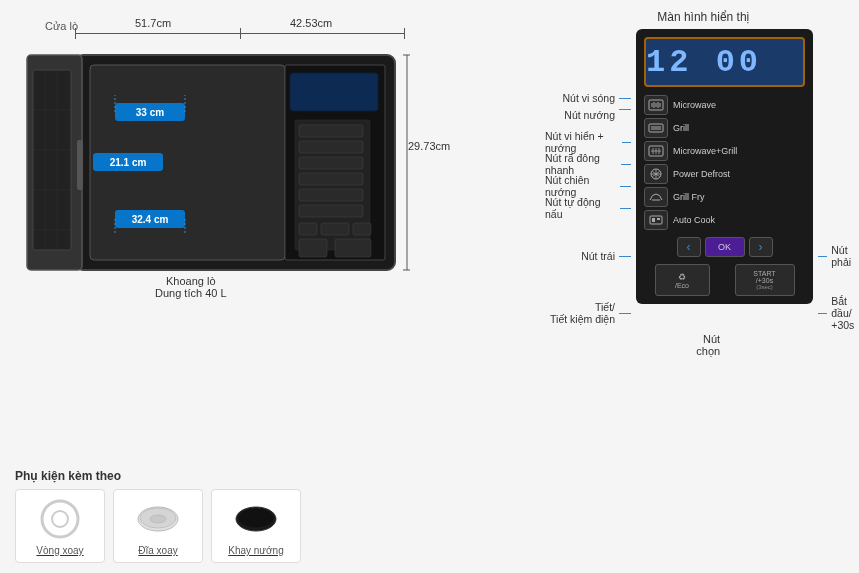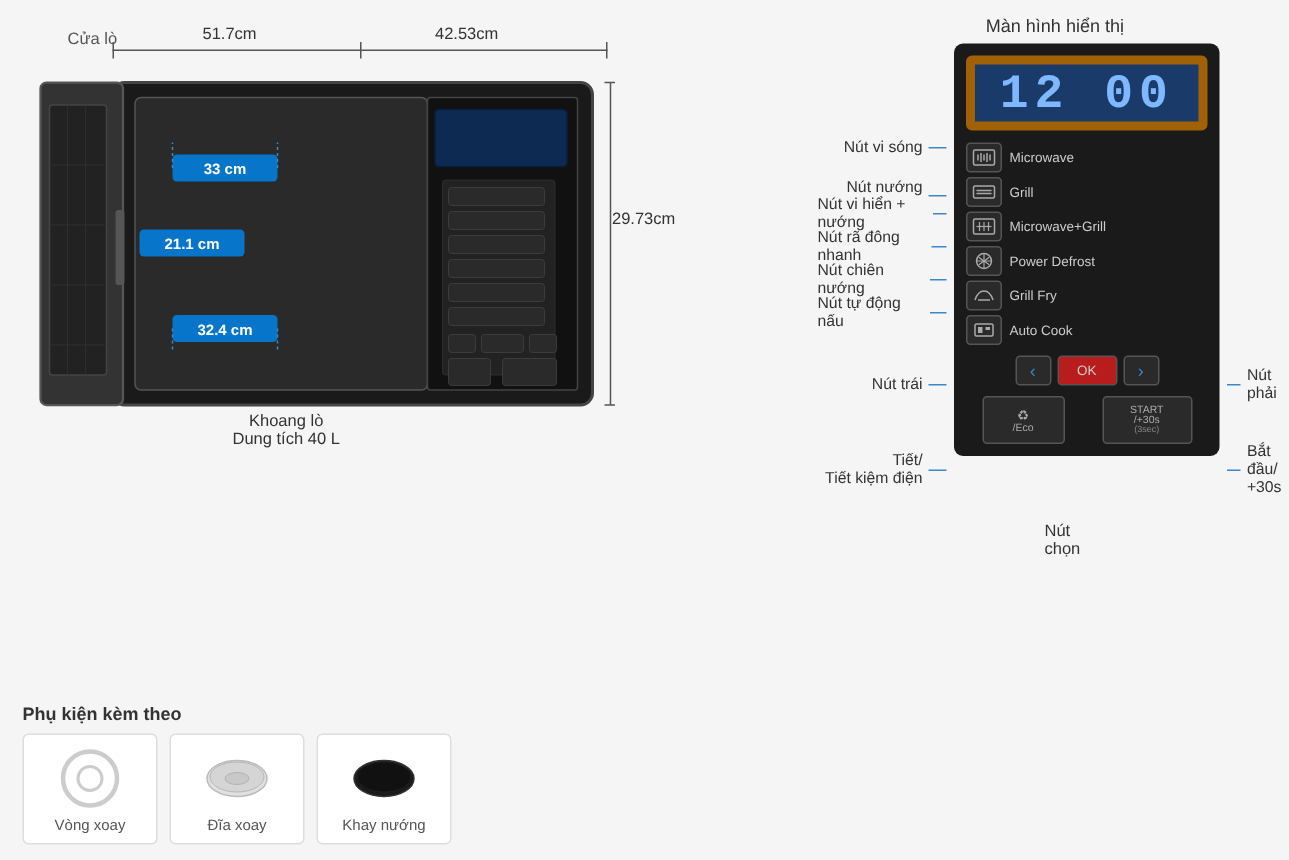--- a/index.html
+++ b/index.html
@@ -68,20 +68,21 @@
     .acc-item {
       display: flex;
       flex-direction: column;
       align-items: center;
       gap: 4px;
       border: 1px solid #ddd;
       background: white;
       border-radius: 4px;
       padding: 6px 10px;
       width: 90px;
+      text-decoration: underline;
     }
     .acc-icon {
       width: 55px;
       height: 45px;
       display: flex;
       align-items: center;
       justify-content: center;
     }
     .acc-label {
       font-size: 10px;
@@ -111,23 +112,22 @@
       padding: 8px;
       position: relative;
     }
 
     .display-screen {
       background: #1a3a6a;
       border-radius: 4px;
       height: 50px;
       display: flex;
       align-items: center;
-      justify-content: center;
       margin-bottom: 8px;
-      border: 6px solid #a16207;
+      border: 2px solid #a16207;
     }
 
     .display-time {
       color: #7fb8ff;
       font-size: 32px;
       font-weight: bold;
       font-family: 'Courier New', monospace;
       letter-spacing: 4px;
     }
 
@@ -179,21 +179,21 @@
       color: #aaa;
       font-size: 10px;
       width: 24px;
       height: 20px;
       display: flex;
       align-items: center;
       justify-content: center;
     }
 
     .ok-btn {
-      background: #b91c1c;
+      background: #4c1d95;
       border: 1px solid #555;
       border-radius: 3px;
       color: #ccc;
       font-size: 9px;
       width: 40px;
       height: 20px;
       display: flex;
       align-items: center;
       justify-content: center;
     }
@@ -379,21 +379,21 @@
   <div class="right-section">
     <div class="panel-title">Màn hình hiển thị</div>
 
     <div style="position:relative; display:flex; align-items:flex-start;">
 
       <div style="display:flex; flex-direction:column; align-items:flex-end; padding-top:58px; margin-right:5px;">
         <div style="height:22px; display:flex; align-items:center; font-size:10.5px; color:#333;">
           <span>Nút vi sóng</span>
           <div style="width:12px; height:1px; background:#3a88cc; margin-left:4px;"></div>
         </div>
-        <div style="height:22px; display:flex; align-items:flex-end; font-size:10.5px; color:#333;">
+        <div style="height:22px; display:flex; align-items:flex-start; font-size:10.5px; color:#333;">
           <span>Nút nướng</span>
           <div style="width:12px; height:1px; background:#3a88cc; margin-left:4px;"></div>
         </div>
         <div style="height:22px; display:flex; align-items:center; font-size:10.5px; color:#333;">
           <span>Nút vi hiển + nướng</span>
           <div style="width:12px; height:1px; background:#3a88cc; margin-left:4px;"></div>
         </div>
         <div style="height:22px; display:flex; align-items:center; font-size:10.5px; color:#333;">
           <span>Nút rã đông nhanh</span>
           <div style="width:12px; height:1px; background:#3a88cc; margin-left:4px;"></div>
@@ -550,18 +550,18 @@
         <div style="height:36px; display:flex; align-items:center; font-size:10.5px; color:#333;">
           <div style="width:12px; height:1px; background:#3a88cc; margin-right:4px;"></div>
           <div>
             <div>Bắt đầu/</div>
             <div>+30s</div>
           </div>
         </div>
       </div>
     </div>
 
-    <div style="font-size:11px; color:#333; text-align:left; margin-top:17px; margin-left:10px;">
+    <div style="font-size:11px; color:#333; text-align:right; margin-top:2px; margin-left:10px;">
       <div>Nút</div>
       <div>chọn</div>
     </div>
   </div>
 </div>
 
 </body></html>

